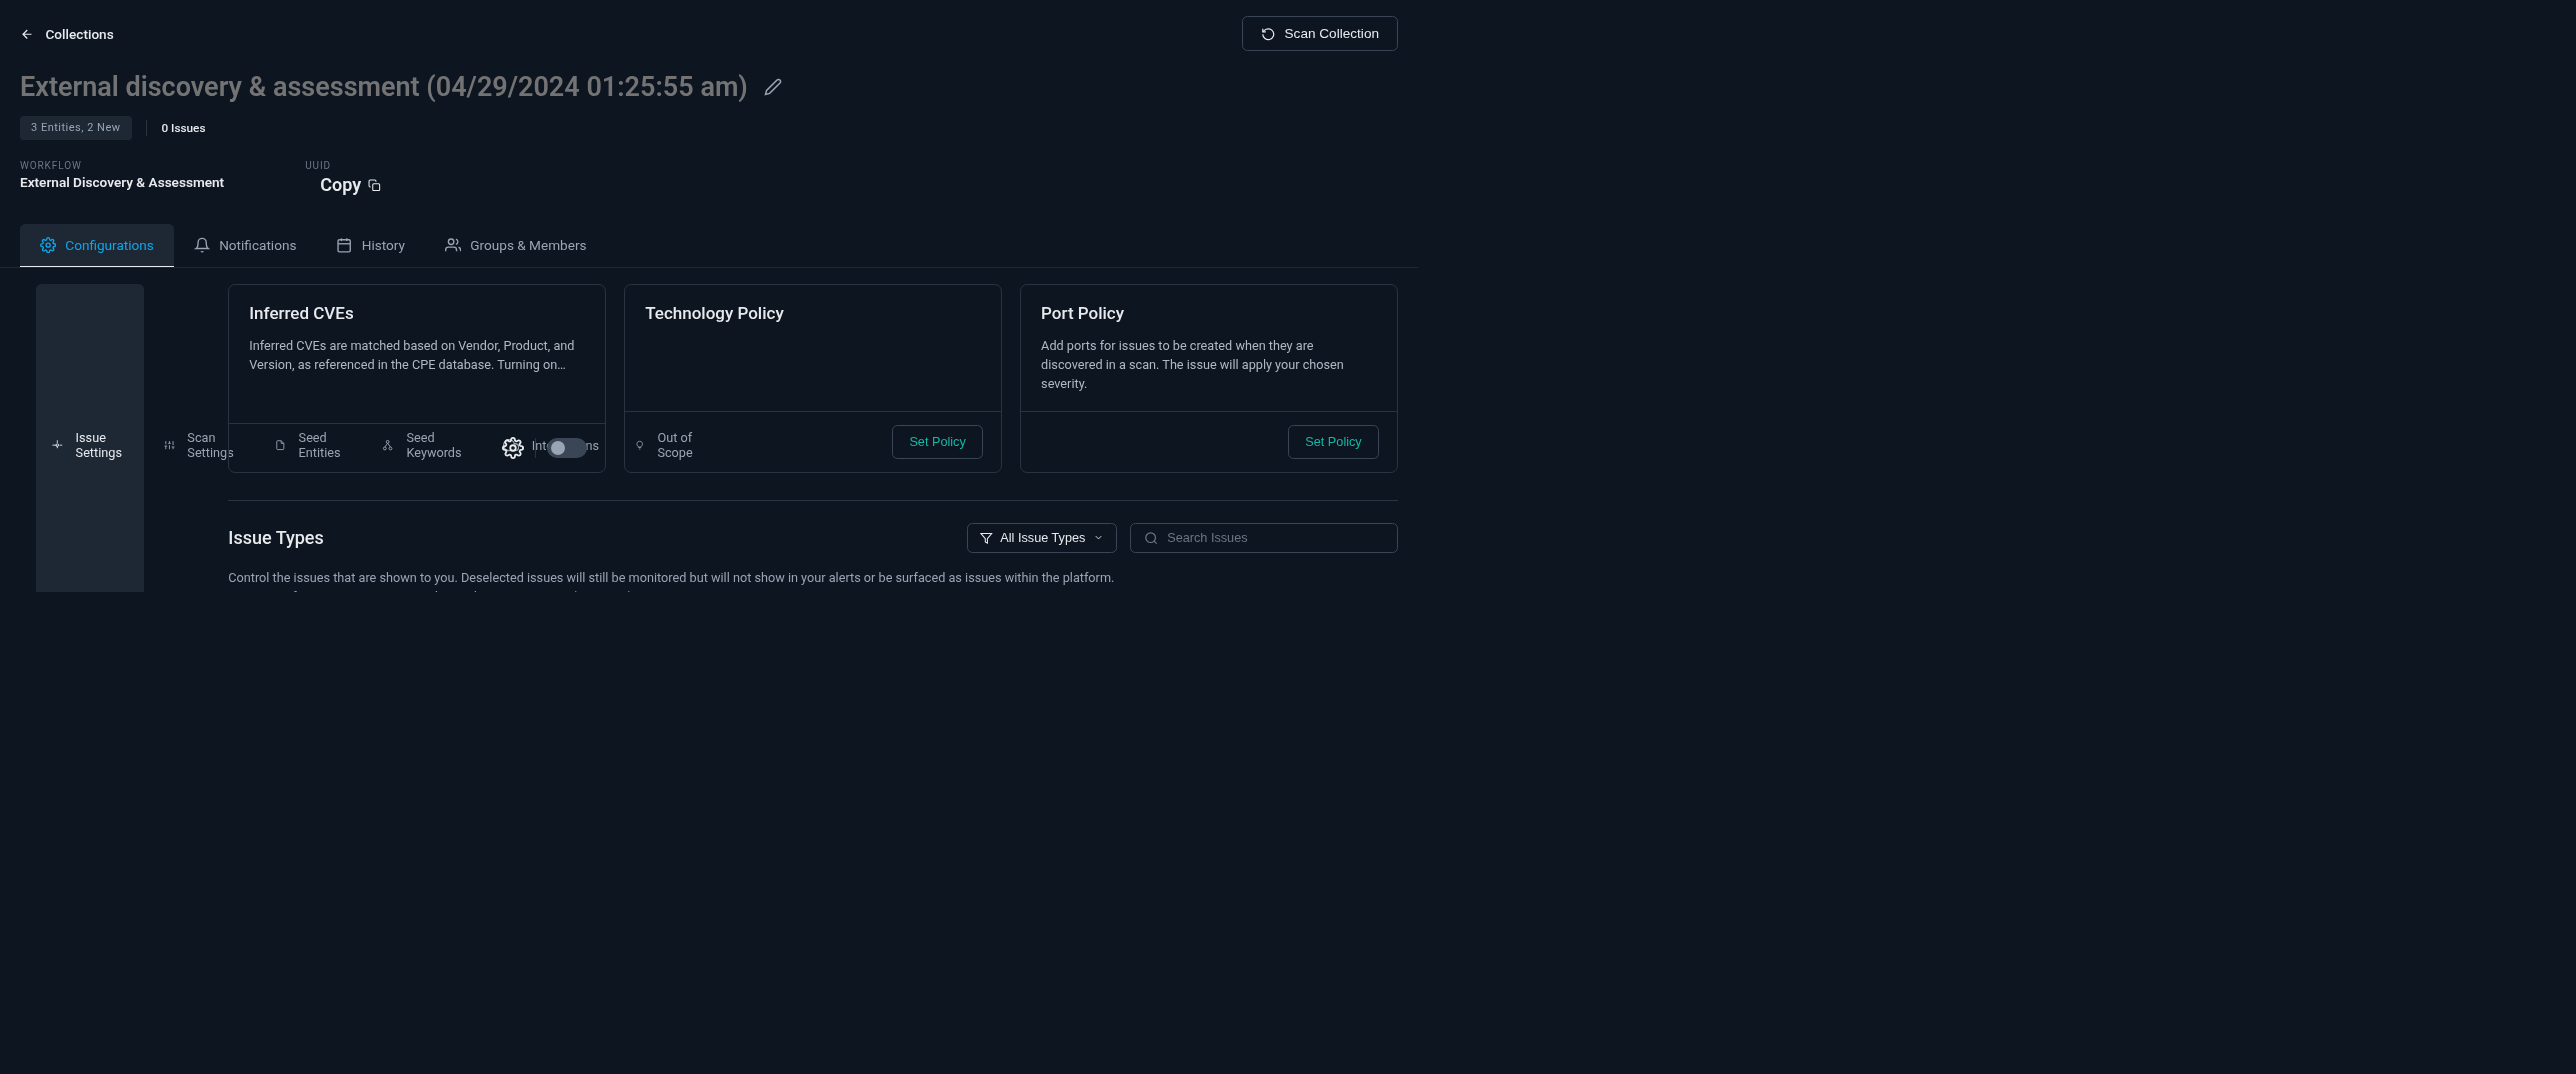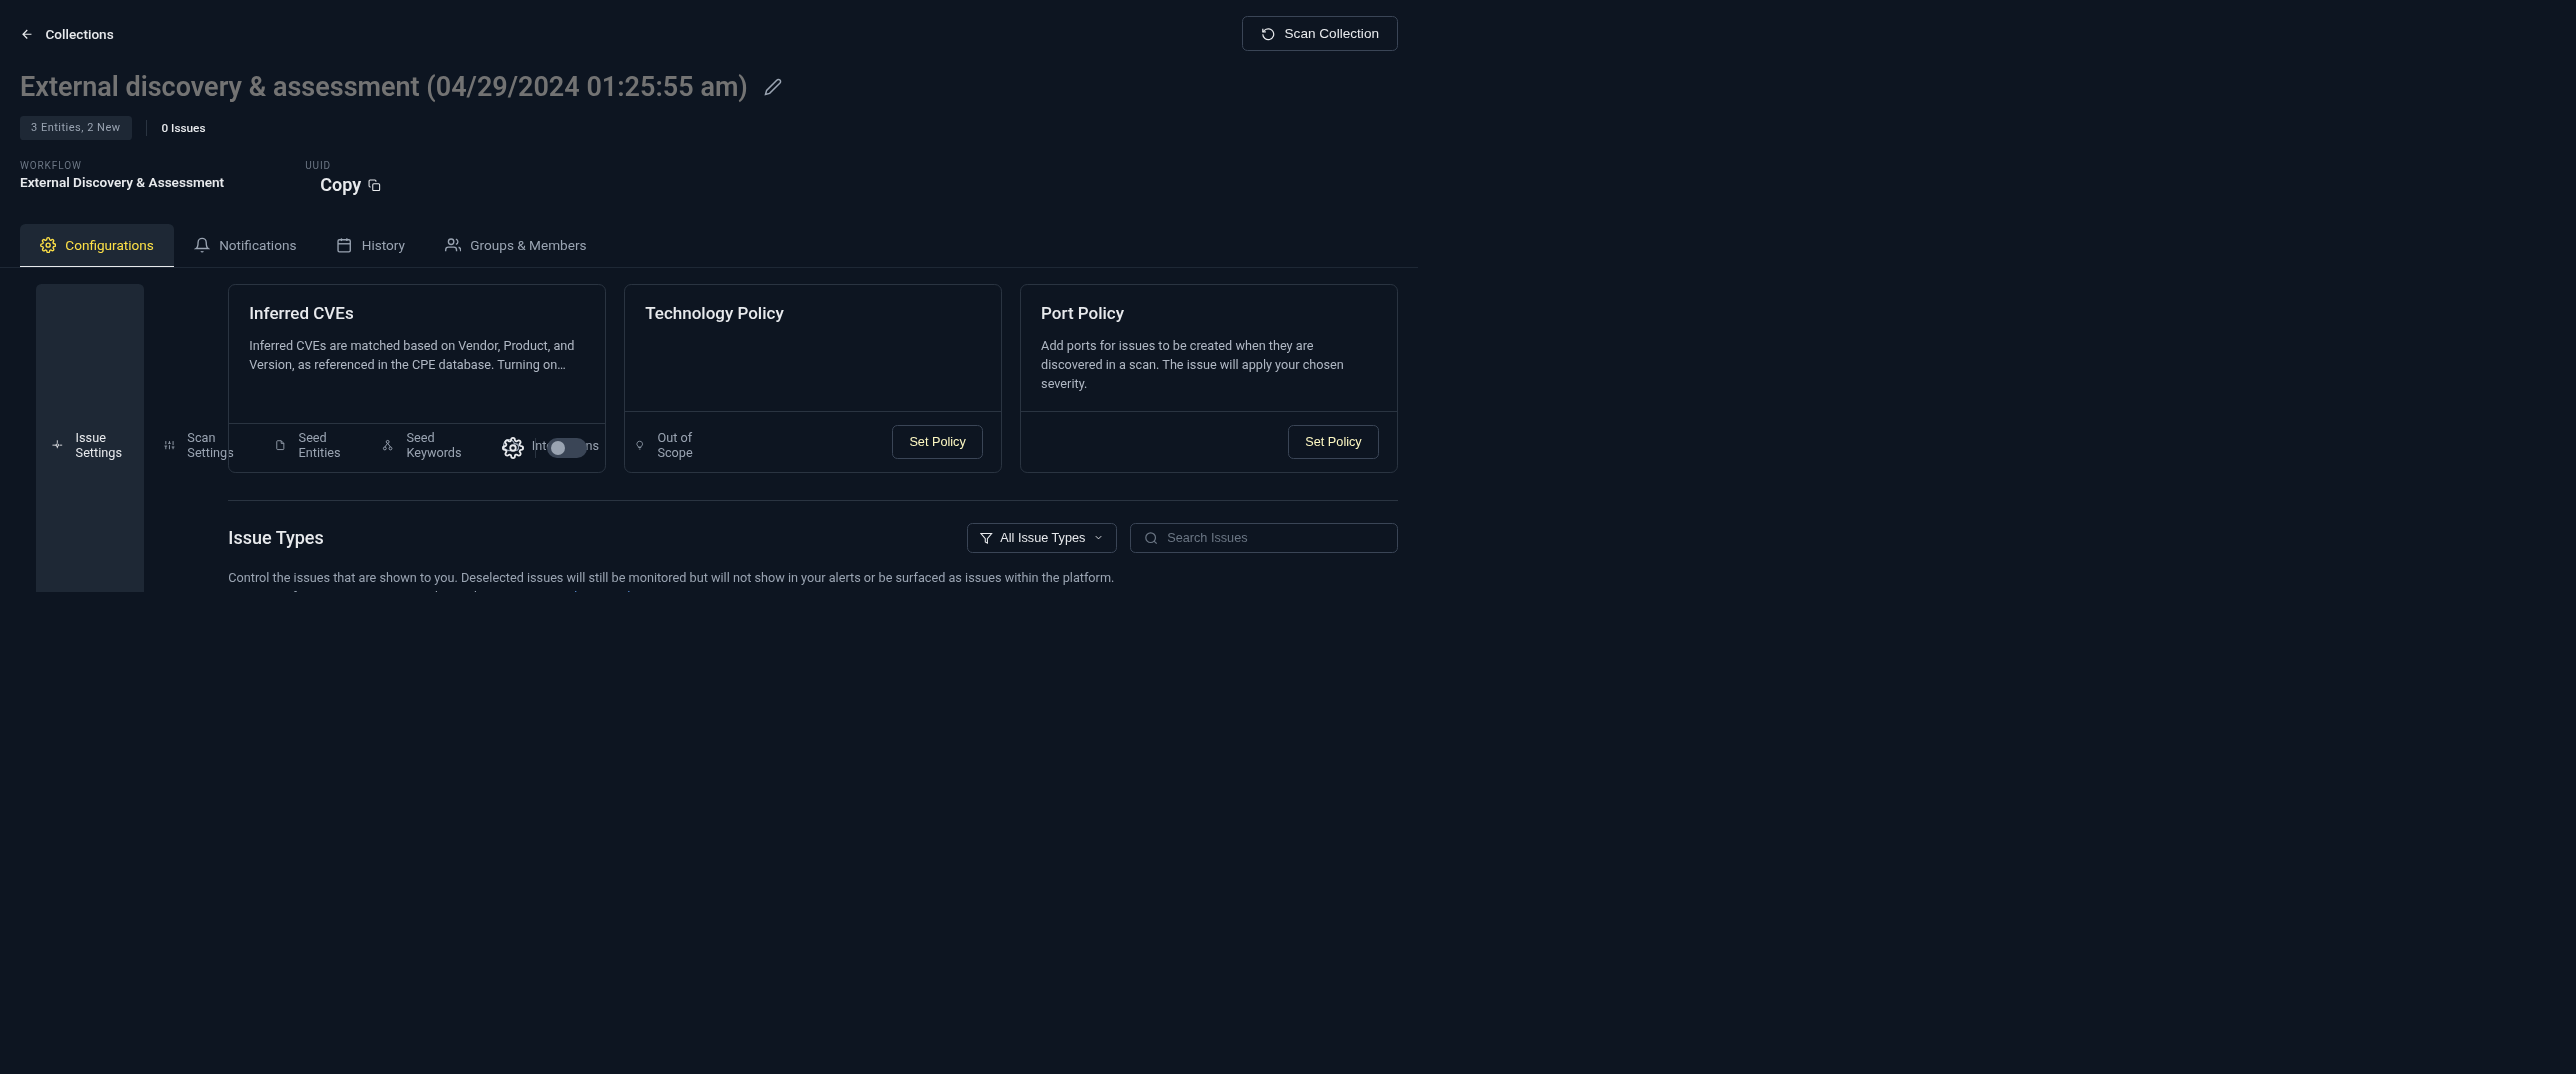--- a/index.html
+++ b/index.html
@@ -120,21 +120,21 @@
       align-items: center;
       gap: 9px;
       padding: 12.7px 20px;
       color: #9aa4b2;
       cursor: pointer;
       font-size: 13.6px;
       border-bottom: 1.8px solid transparent;
     }
     .tab.active {
       background: #1e2835;
-      color: #fde047;
+      color: #0ea5e9;
       border-radius: 5.4px 5.4px 0 0;
       border-bottom: 1.8px solid #e8eaed;
     }
     .content {
       display: flex;
       padding: 16.3px 20px 0 36px;
       gap: 16.3px;
     }
     .sidebar {
       width: 176px;
@@ -190,21 +190,21 @@
       border-top: 0.9px solid #2a3441;
       padding: 12.7px 18px;
       display: flex;
       justify-content: flex-end;
       align-items: center;
       gap: 11px;
     }
     .set-policy-btn {
       border: 0.9px solid #3a4556;
       background: transparent;
-      color: #fef9c3;
+      color: #14b8a6;
       padding: 9px 16.3px;
       border-radius: 5.4px;
       font-size: 12.7px;
       font-weight: 500;
       cursor: pointer;
     }
     .gear-btn {
       background: transparent;
       border: none;
       color: #e8eaed;

